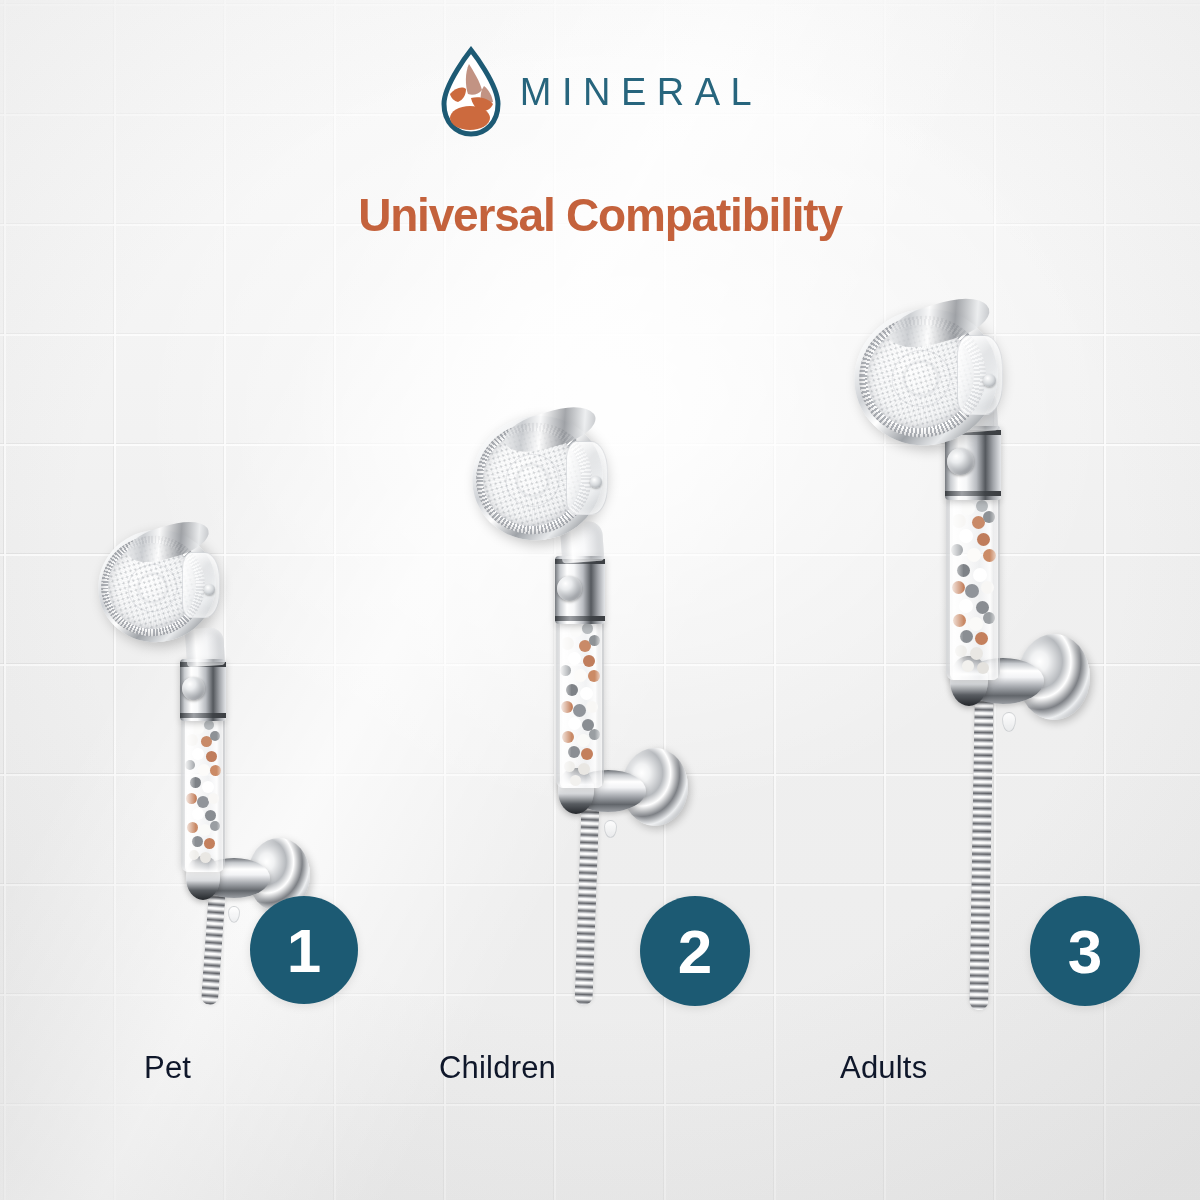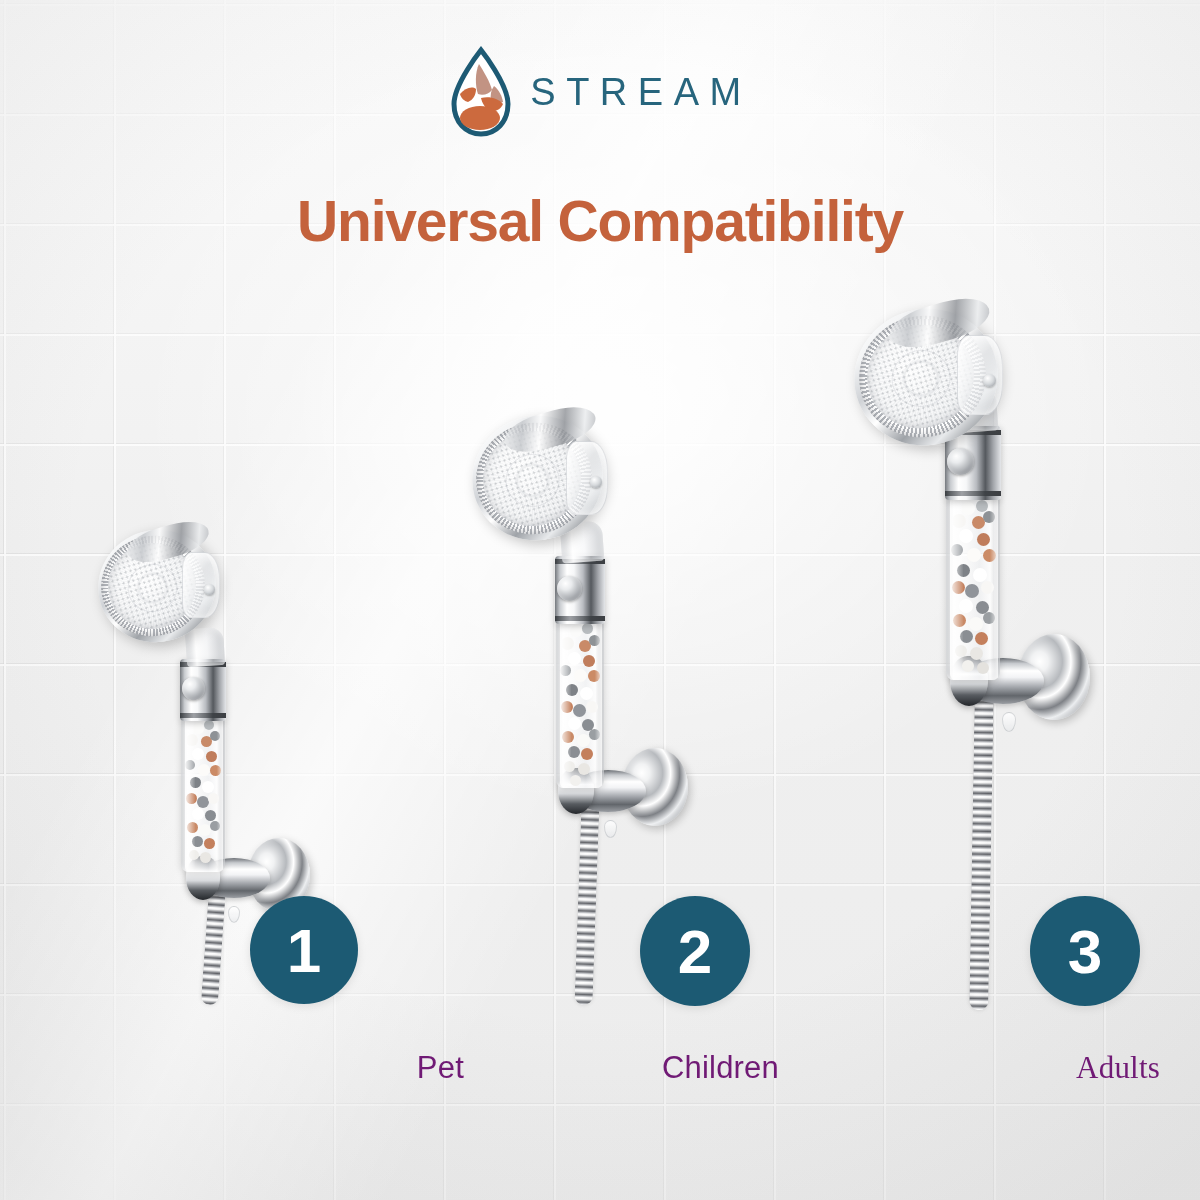--- a/index.html
+++ b/index.html
@@ -54,21 +54,21 @@
   }
   .logo-stream {
     font-size: 38px; font-weight: 300; letter-spacing: 10.5px;
     color: #27657d; line-height: 1.1; margin-top: 3px; margin-left: 2px;
   }
 
   
   .headline {
     position: absolute; left: 0; right: 0; top: 188px;
     text-align: center;
-    font-size: 57px; font-weight: 700; letter-spacing: -1.2px;
+    font-size: 46px; font-weight: 700; letter-spacing: -1.2px;
     color: #c4623c;
   }
 
   
   .unit { position: absolute; transform-origin: top left; }
 
   
   .hose {
     position: absolute;
     width: 19px;
@@ -238,23 +238,23 @@
     background: #1c5a73;
     display: flex; align-items: center; justify-content: center;
     color: #ffffff;
     font-weight: 700;
     box-shadow: 0 2px 10px rgba(0,0,0,0.10);
   }
 
   
   .caption {
     position: absolute;
-    text-align: right;
+    text-align: left;
     font-size: 31px;
-    color: #701a75;
+    color: #0f172a;
     letter-spacing: 0.2px;
   }
 </style>
 </head>
 <body>
 
 <div id="stage">
 
   <div class="tiles"></div>
   <div class="tile-sheen"></div>
@@ -263,21 +263,21 @@
   <div class="logo">
     <svg class="logo-drop" viewBox="0 0 66 92">
       <path d="M33 4 C33 4 60 38 60 58 C60 76 48 88 33 88 C18 88 6 76 6 58 C6 38 33 4 33 4 Z" fill="#ffffff" stroke="#1d5a74" stroke-width="5"></path>
       <path d="M31 18 C36 26 42 36 44 44 C41 48 35 50 30 48 C27 40 27 26 31 18 Z" fill="#c29383"></path>
       <path d="M46 40 C51 44 54 50 55 56 C51 58 46 58 43 55 C42 49 43 44 46 40 Z" fill="#c29383"></path>
       <path d="M12 48 C17 42 24 40 28 43 C28 49 25 54 20 56 C16 55 13 52 12 48 Z" fill="#cc6a3e"></path>
       <path d="M33 52 C41 50 50 52 55 58 C53 63 48 66 42 65 C37 62 34 57 33 52 Z" fill="#cc6a3e"></path>
       <ellipse cx="32" cy="72" rx="20" ry="12" fill="#cc6a3e"></ellipse>
     </svg>
     <div class="logo-words">
-      <div class="logo-stream">STREAM</div>
+      <div class="logo-stream">MINERAL</div>
     </div>
   </div>
 
   <div class="headline">Universal Compatibility</div>
 
   <div class="unit" style="left:0; top:0; width:1200px; height:1200px;">
 
     <div class="hose" style="left:205px; top:885px; height:120px; width:17px; transform: rotate(4deg);"></div>
 
     <div class="mount-flange" style="left:248px; top:838px; width:62px; height:74px;"></div>
@@ -471,18 +471,18 @@
         <div class="head-swirl"></div>
       </div>
       <div class="head-top-ring" style="left:36px; top:0px; width:103px; height:38px; border-radius:50%/60%; opacity:0.8;"></div>
       <div class="head-clear" style="left:105px; top:31px; width:46px; height:80px;"></div>
       <div class="head-side-btn" style="left:131px; top:70px; width:13px; height:13px;"></div>
     </div>
 
     <div class="badge" style="left:1030px; top:896px; width:110px; height:110px; font-size:62px;">
       <span>3</span>
     </div>
-    <div class="caption" style="left:840px; top:1050px; width:320px;font-family:Liberation Serif, serif;">
+    <div class="caption" style="left:840px; top:1050px; width:320px;">
       <span>Adults</span>
     </div>
   </div>
 
 </div>
 
 </body></html>

